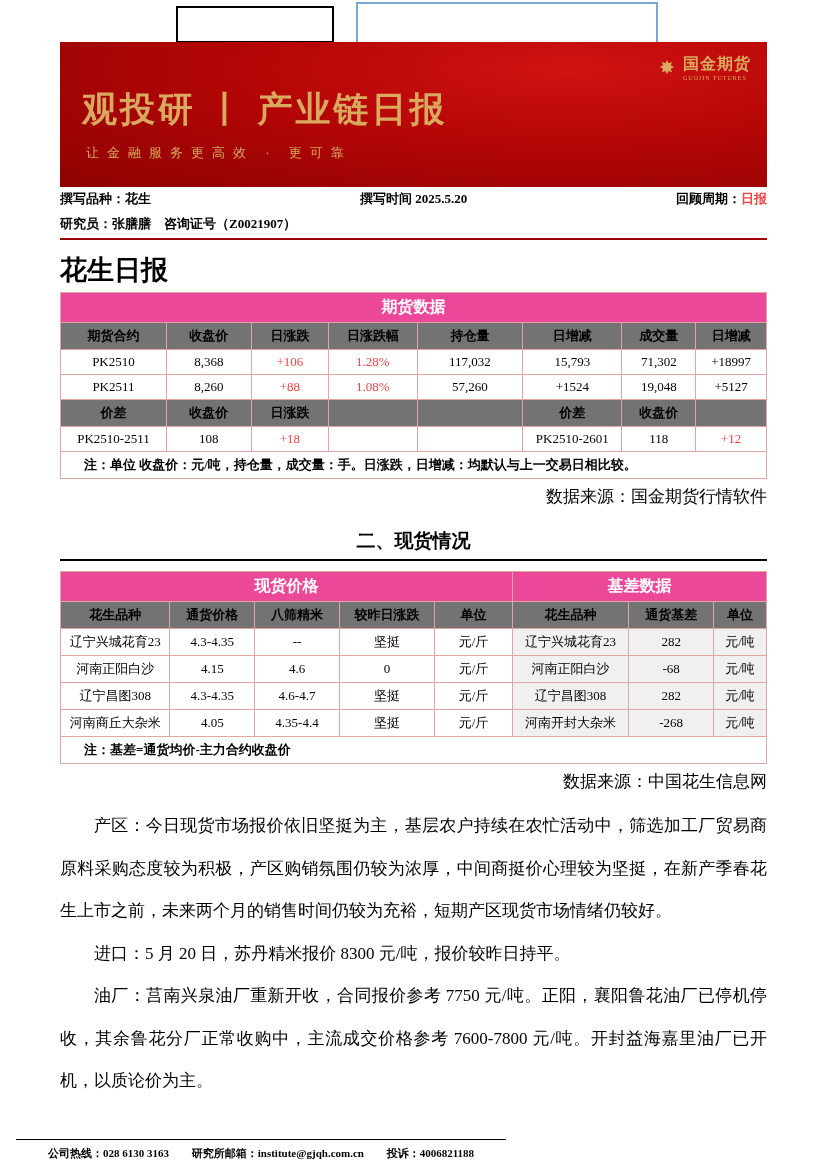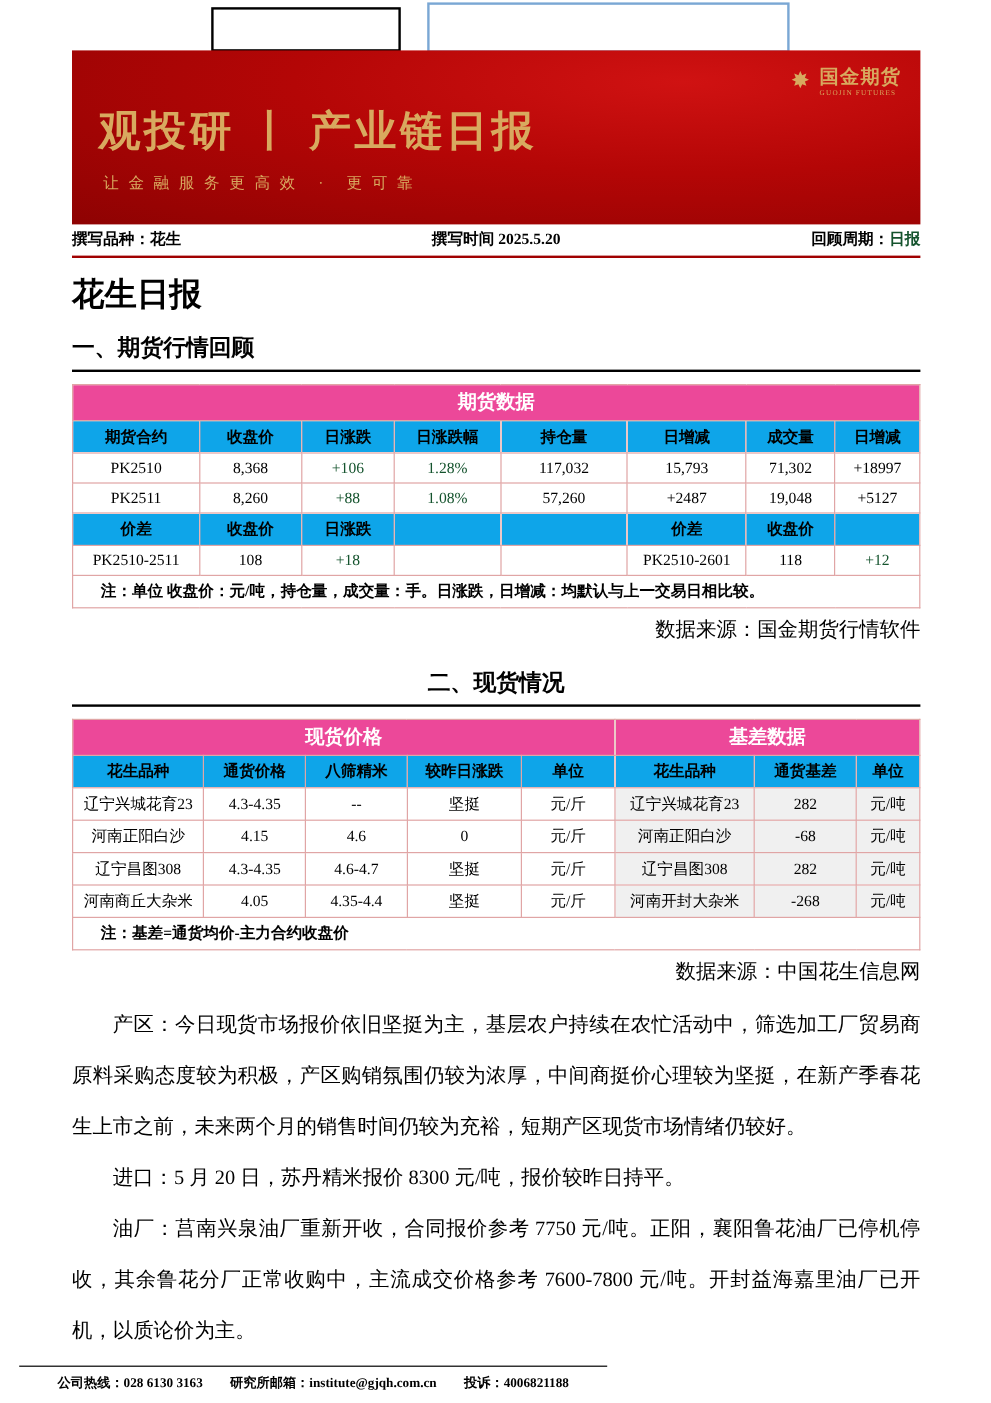--- a/index.html
+++ b/index.html
@@ -21,32 +21,32 @@
   .banner-logo { position:absolute; top:12px; right:16px; display:flex; align-items:center; gap:5px; }
   .logo-icon { width:22px; height:22px; color:#d8a95f; font-size:19px; line-height:22px; text-align:center; }
   .logo-txt { display:flex; flex-direction:column; }
   .logo-cn { color:#d8a95f; font-size:16px; font-weight:bold; letter-spacing:1px; }
   .logo-en { color:#d8a95f; font-size:6px; letter-spacing:1px; }
 
   
   .content { position:absolute; left:60px; top:190px; width:707px; }
   .meta-row { display:flex; justify-content:space-between; font-size:13px; font-weight:bold; }
   .meta-row2 { font-size:13px; font-weight:bold; margin-top:7px; }
-  .red { color:#14532d; }
+  .red { color:#ef4444; }
   .red-rule { border-top:2px solid #a00000; margin-top:5px; }
 
   .doc-title { font-size:27px; font-weight:bold; margin:12px 0 4px; }
   .section-h { font-size:19px; font-weight:bold; border-bottom:2.5px solid #000;
                padding-bottom:5px; margin:14px 0 10px; }
   .section-h2 { margin-top:20px;text-align:center; }
 
   table { width:100%; border-collapse:collapse; font-size:13px; text-align:center; table-layout:fixed; }
   td, th { border:1px solid #e0a5a5; padding:4px 2px; height:17px; overflow:hidden; }
   .tbl-title { background:#ec4899; color:#fff; font-weight:bold; font-size:16px; }
-  th { font-weight:bold; background:#0ea5e9; }
+  th { font-weight:bold; background:#737373; }
   .note-cell { text-align:left; font-weight:bold; padding-left:23px; }
   .g { background:#f0f0f0; }
 
   .source { text-align:right; font-size:17px; margin-top:6px; }
 
   .paras { margin-top:12px; }
   .paras p { margin:0; font-size:17px; line-height:2.5; text-indent:2em; text-align:justify; }
 
   .footer { position:absolute; left:16px; bottom:8px; width:100%; text-align:left; }
   .footer-inner { display:inline-block; border-top:1.5px solid #000; padding:6px 22px 0;
@@ -73,25 +73,25 @@
     <div class="banner-slogan">让金融服务更高效 · 更可靠</div>
   </div>
 
   <div class="content">
 
     <div class="meta-row">
       <span>撰写品种：花生</span>
       <span>撰写时间 2025.5.20</span>
       <span><span>回顾周期：</span><span class="red">日报</span></span>
     </div>
+    <div class="meta-row2">研究员：张膳膳　咨询证号（Z0021907）</div>
     <div class="red-rule"></div>
 
     <div class="doc-title">花生日报</div>
 
-    <div class="section-h">一、期货行情回顾</div>
 
     <table>
       <colgroup>
         <col style="width:15%">
           <col style="width:12%">
           <col style="width:11%">
           <col style="width:12.5%">
         <col style="width:15%">
           <col style="width:14%">
           <col style="width:10.5%">
@@ -120,21 +120,21 @@
         <td>15,793</td>
         <td>71,302</td>
         <td>+18997</td>
       </tr>
       <tr>
         <td>PK2511</td>
         <td>8,260</td>
         <td class="red">+88</td>
         <td class="red">1.08%</td>
         <td>57,260</td>
-        <td>+2487</td>
+        <td>+1524</td>
         <td>19,048</td>
         <td>+5127</td>
       </tr>
       <tr>
         <th>价差</th>
         <th>收盘价</th>
         <th>日涨跌</th>
         <th></th>
         <th></th>
         <th>价差</th>

